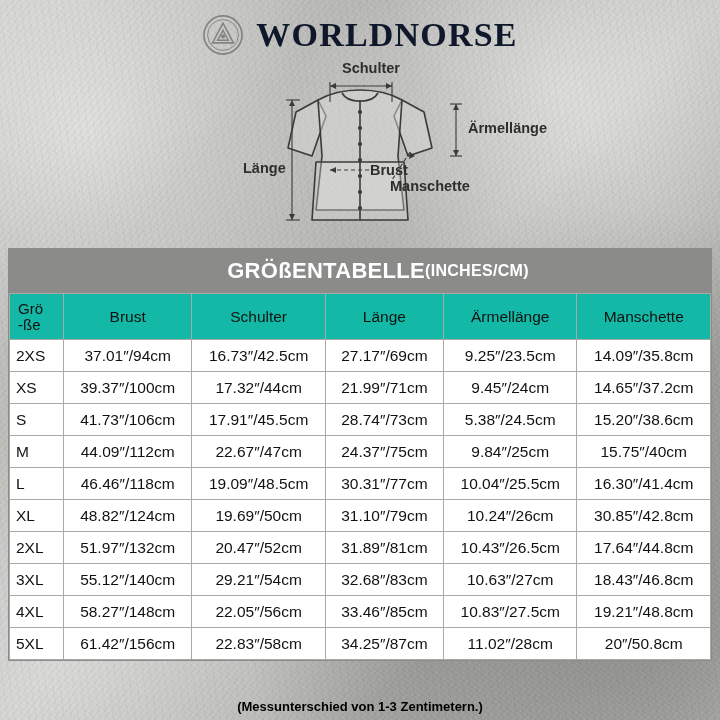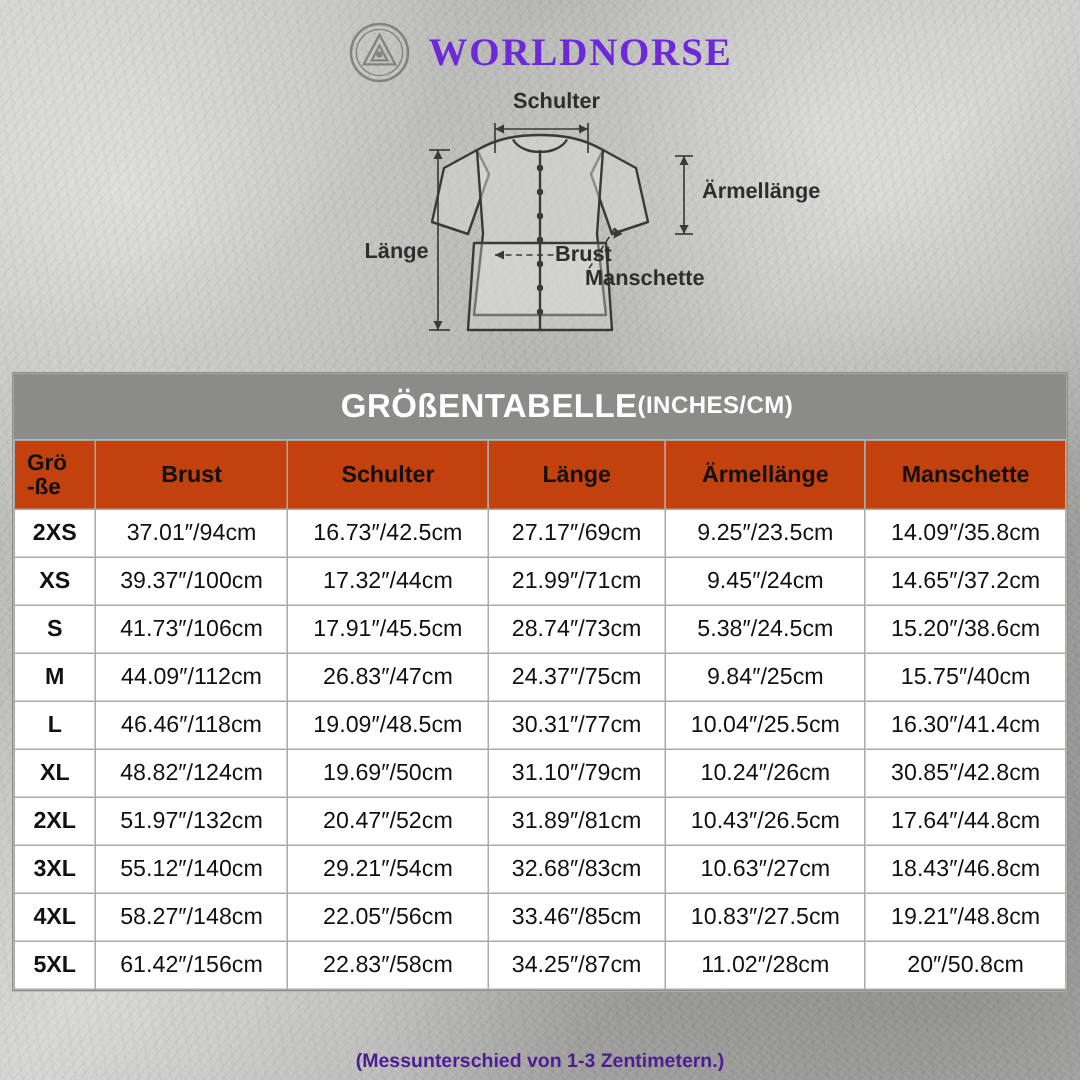--- a/index.html
+++ b/index.html
@@ -41,24 +41,24 @@
   .brand {
     position: absolute;
     top: 14px; left: 0; right: 0;
     display: flex;
     align-items: center;
     justify-content: center;
     gap: 12px;
   }
   .brand-logo { width: 42px; height: 42px; display: block; opacity: .75; }
   .brand-name {
-    font-size: 26px;
+    font-size: 34px;
     letter-spacing: 1.2px;
     font-weight: bold;
-    color: #6d28d9;
+    color: #0f172a;
     font-family: "Liberation Serif", serif;
   }
 
   
   .diagram { position: absolute; top: 52px; left: 0; width: 720px; height: 190px; }
   .diagram svg { display: block; }
   .dlabel {
     position: absolute;
     font-size: 14.5px;
     color: #2e2e2e;
@@ -95,31 +95,31 @@
   table { border-collapse: collapse; width: 100%; }
   th, td {
     border: 1px solid #a9a9a7;
     font-size: 15.5px;
     color: #111;
     padding: 0 6px;
     height: 32px;
     text-align: center;
     white-space: nowrap;
   }
-  thead th { font-weight: bold; height: 46px; background: #c2410c; }
+  thead th { font-weight: normal; height: 46px; background: #14b8a6; }
   thead th.col-size { width: 54px; text-align: left; padding-left: 8px; line-height: 1.05; font-size: 15px;}
-  tbody td.cell-size { width: 54px; text-align: center; padding-left: 6px; font-weight: bold; }
+  tbody td.cell-size { width: 54px; text-align: left; padding-left: 6px; font-weight: normal; }
 
   .footnote {
     position: absolute;
     bottom: 6px; left: 0; right: 0;
     text-align: center;
     font-size: 13px;
     font-weight: bold;
-    color: #4c1d95;
+    color: #000000;
   }
 </style>
 </head>
 <body>
 
 <div class="page">
   <div class="bg"></div>
 
   <div class="brand">
     <span class="brand-logo">
@@ -237,21 +237,21 @@
           <td class="cell-size">S</td>
           <td>41.73″/106cm</td>
           <td>17.91″/45.5cm</td>
           <td>28.74″/73cm</td>
           <td>5.38″/24.5cm</td>
           <td>15.20″/38.6cm</td>
         </tr>
         <tr>
           <td class="cell-size">M</td>
           <td>44.09″/112cm</td>
-          <td>26.83″/47cm</td>
+          <td>22.67″/47cm</td>
           <td>24.37″/75cm</td>
           <td>9.84″/25cm</td>
           <td>15.75″/40cm</td>
         </tr>
         <tr>
           <td class="cell-size">L</td>
           <td>46.46″/118cm</td>
           <td>19.09″/48.5cm</td>
           <td>30.31″/77cm</td>
           <td>10.04″/25.5cm</td>

